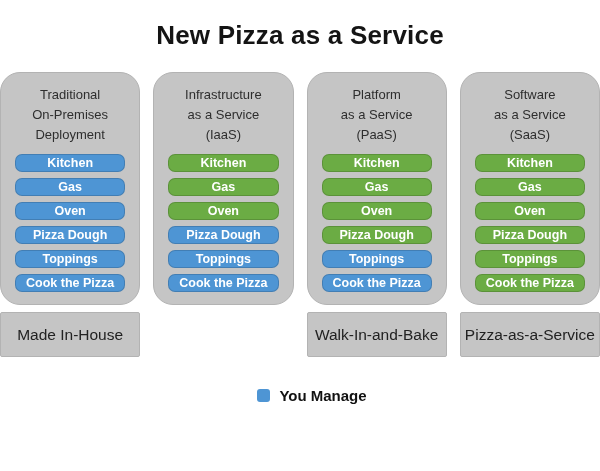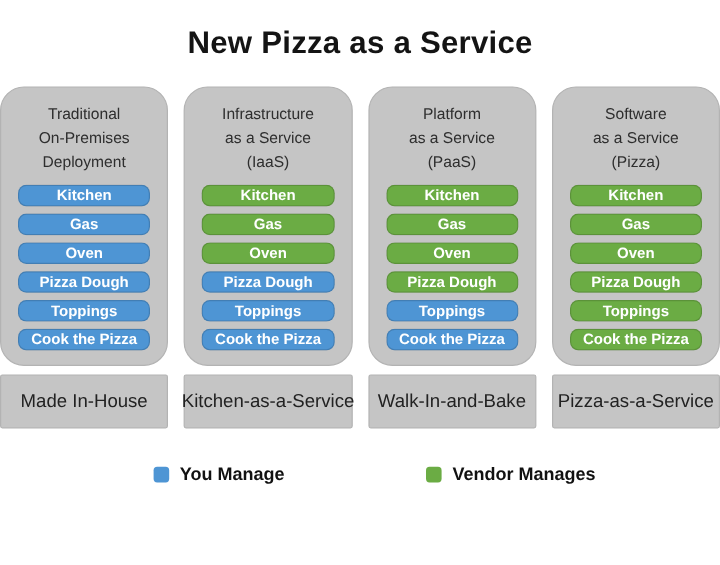--- a/index.html
+++ b/index.html
@@ -133,21 +133,20 @@
         </div>
         <div class="stack">
           <div class="item" style="background: rgb(107, 172, 68);">Kitchen</div>
           <div class="item" style="background: rgb(107, 172, 68);">Gas</div>
           <div class="item" style="background: rgb(107, 172, 68);">Oven</div>
           <div class="item" style="background: rgb(78, 149, 212);">Pizza Dough</div>
           <div class="item" style="background: rgb(78, 149, 212);">Toppings</div>
           <div class="item" style="background: rgb(78, 149, 212);">Cook the Pizza</div>
         </div>
       </div>
-      <div class="footer-box">Kitchen-as-a-Service</div>
     </div>
     <div class="col">
       <div class="panel">
         <div class="panel-header">
           <div class="hline">Platform</div>
           <div class="hline">as a Service</div>
           <div class="hline">(PaaS)</div>
         </div>
         <div class="stack">
           <div class="item" style="background: rgb(107, 172, 68);">Kitchen</div>
@@ -158,37 +157,33 @@
           <div class="item" style="background: rgb(78, 149, 212);">Cook the Pizza</div>
         </div>
       </div>
       <div class="footer-box">Walk-In-and-Bake</div>
     </div>
     <div class="col">
       <div class="panel">
         <div class="panel-header">
           <div class="hline">Software</div>
           <div class="hline">as a Service</div>
-          <div class="hline">(Pizza)</div>
+          <div class="hline">(SaaS)</div>
         </div>
         <div class="stack">
           <div class="item" style="background: rgb(107, 172, 68);">Kitchen</div>
           <div class="item" style="background: rgb(107, 172, 68);">Gas</div>
           <div class="item" style="background: rgb(107, 172, 68);">Oven</div>
           <div class="item" style="background: rgb(107, 172, 68);">Pizza Dough</div>
           <div class="item" style="background: rgb(107, 172, 68);">Toppings</div>
           <div class="item" style="background: rgb(107, 172, 68);">Cook the Pizza</div>
         </div>
       </div>
       <div class="footer-box">Pizza-as-a-Service</div>
     </div>
   </div>
 
 <div class="legend">
   <div class="legend-entry">
     <span class="swatch" style="background: rgb(78, 149, 212);"></span>
     <span class="legend-label">You Manage</span>
   </div>
-  <div class="legend-entry">
-    <span class="swatch" style="background: rgb(107, 172, 68);"></span>
-    <span class="legend-label">Vendor Manages</span>
-  </div>
 </div>
 
 </body></html>

